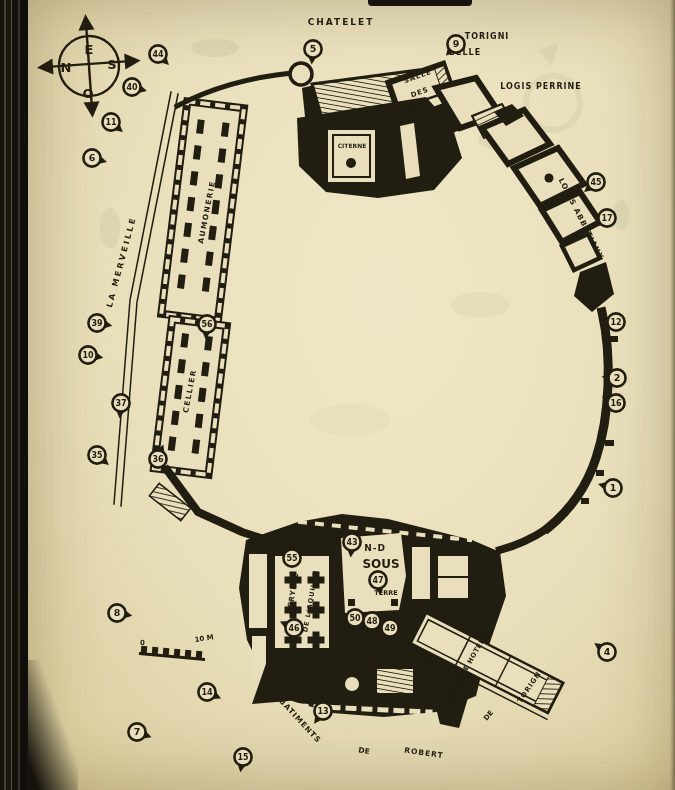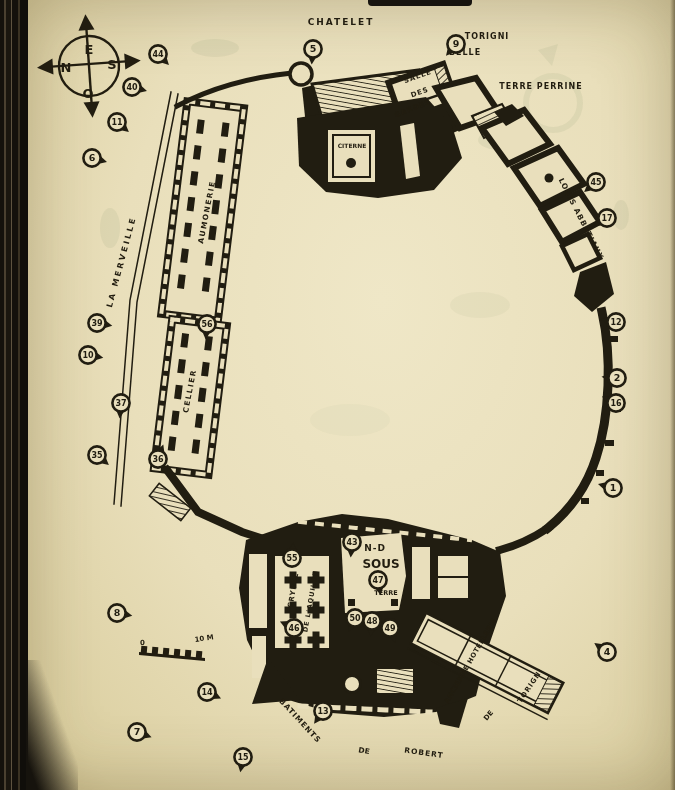--- a/index.html
+++ b/index.html
@@ -203,21 +203,21 @@
       <rect x="41" y="17" width="6" height="8" transform="rotate(5,44,21)"></rect>
       <rect x="52" y="18" width="6" height="8" transform="rotate(5,55,22)"></rect>
       <rect x="63" y="19" width="6" height="8" transform="rotate(5,66,23)"></rect>
     </g>
   </svg>
 
   <div class="layer">
       <div class="plan-label" style="left: 341px; top: 22px; font-size: 9px; letter-spacing: 2px; transform: translate(-50%, -50%) rotate(0deg); text-align: center;">CHATELET</div>
       <div class="plan-label" style="left: 465px; top: 25px; font-size: 8px; letter-spacing: 1px; transform: translate(-50%, -50%) rotate(0deg); margin-top: 28px;">BELLE</div>
       <div class="plan-label" style="left: 487px; top: 37px; font-size: 8px; letter-spacing: 1px; transform: translate(-50%, -50%) rotate(0deg);">TORIGNI</div>
-      <div class="plan-label" style="left: 541px; top: 87px; font-size: 8px; letter-spacing: 1px; transform: translate(-50%, -50%) rotate(0deg);">TERRE PERRINE</div>
+      <div class="plan-label" style="left: 541px; top: 87px; font-size: 8px; letter-spacing: 1px; transform: translate(-50%, -50%) rotate(0deg);">LOGIS PERRINE</div>
       <div class="plan-label" style="left: 418px; top: 77px; font-size: 7px; letter-spacing: 1px; transform: translate(-50%, -50%) rotate(-19deg);">SALLE</div>
       <div class="plan-label" style="left: 420px; top: 93px; font-size: 7px; letter-spacing: 1px; transform: translate(-50%, -50%) rotate(-19deg);">DES</div>
       <div class="plan-label" style="left: 413px; top: 109px; font-size: 7px; letter-spacing: 1px; transform: translate(-50%, -50%) rotate(-22deg);">GARDES</div>
       <div class="plan-label" style="left: 581px; top: 219px; font-size: 7.5px; letter-spacing: 1px; transform: translate(-50%, -50%) rotate(63deg);">LOGIS ABBATIAUX</div>
       <div class="plan-label" style="left: 122px; top: 262px; font-size: 8px; letter-spacing: 2.5px; transform: translate(-50%, -50%) rotate(-75deg);">LA MERVEILLE</div>
       <div class="plan-label" style="left: 207px; top: 212px; font-size: 7.5px; letter-spacing: 1.5px; transform: translate(-50%, -50%) rotate(-79deg);">AUMONERIE</div>
       <div class="plan-label" style="left: 190px; top: 391px; font-size: 7.5px; letter-spacing: 1.5px; transform: translate(-50%, -50%) rotate(-79deg);">CELLIER</div>
       <div class="plan-label" style="left: 352px; top: 146px; font-size: 6px; transform: translate(-50%, -50%) rotate(0deg);">CITERNE</div>
       <div class="plan-label" style="left: 375px; top: 548px; font-size: 9px; letter-spacing: 1px; transform: translate(-50%, -50%) rotate(0deg);">N-D</div>
       <div class="plan-label" style="left: 381px; top: 564px; font-size: 12px; transform: translate(-50%, -50%) rotate(0deg);">SOUS</div>
@@ -239,21 +239,21 @@
           <circle cx="17" cy="17" r="8.6" fill="#e9dfbc" stroke="#211d11" stroke-width="2.6"></circle>
           <text x="17" y="19.88" text-anchor="middle" font-size="8" font-weight="bold" fill="#211d11">44</text>
         </svg></div>
       <div class="marker" style="left: 115px; top: 70px;"><svg width="34" height="34" viewBox="0 0 34 34">
           <g transform="rotate(15,17,17)">
             <polygon points="20,10.5 32.5,17 20,23.5" fill="#211d11"></polygon>
           </g>
           <circle cx="17" cy="17" r="8.6" fill="#e9dfbc" stroke="#211d11" stroke-width="2.6"></circle>
           <text x="17" y="19.88" text-anchor="middle" font-size="8" font-weight="bold" fill="#211d11">40</text>
         </svg></div>
-      <div class="marker" style="left: 100px; top: 105px;"><svg width="34" height="34" viewBox="0 0 34 34">
+      <div class="marker" style="left: 94px; top: 105px;"><svg width="34" height="34" viewBox="0 0 34 34">
           <g transform="rotate(40,17,17)">
             <polygon points="20,10.5 32.5,17 20,23.5" fill="#211d11"></polygon>
           </g>
           <circle cx="17" cy="17" r="8.6" fill="#e9dfbc" stroke="#211d11" stroke-width="2.6"></circle>
           <text x="17" y="19.88" text-anchor="middle" font-size="8" font-weight="bold" fill="#211d11">11</text>
         </svg></div>
       <div class="marker" style="left: 75px; top: 141px;"><svg width="34" height="34" viewBox="0 0 34 34">
           <g transform="rotate(15,17,17)">
             <polygon points="20,10.5 32.5,17 20,23.5" fill="#211d11"></polygon>
           </g>

